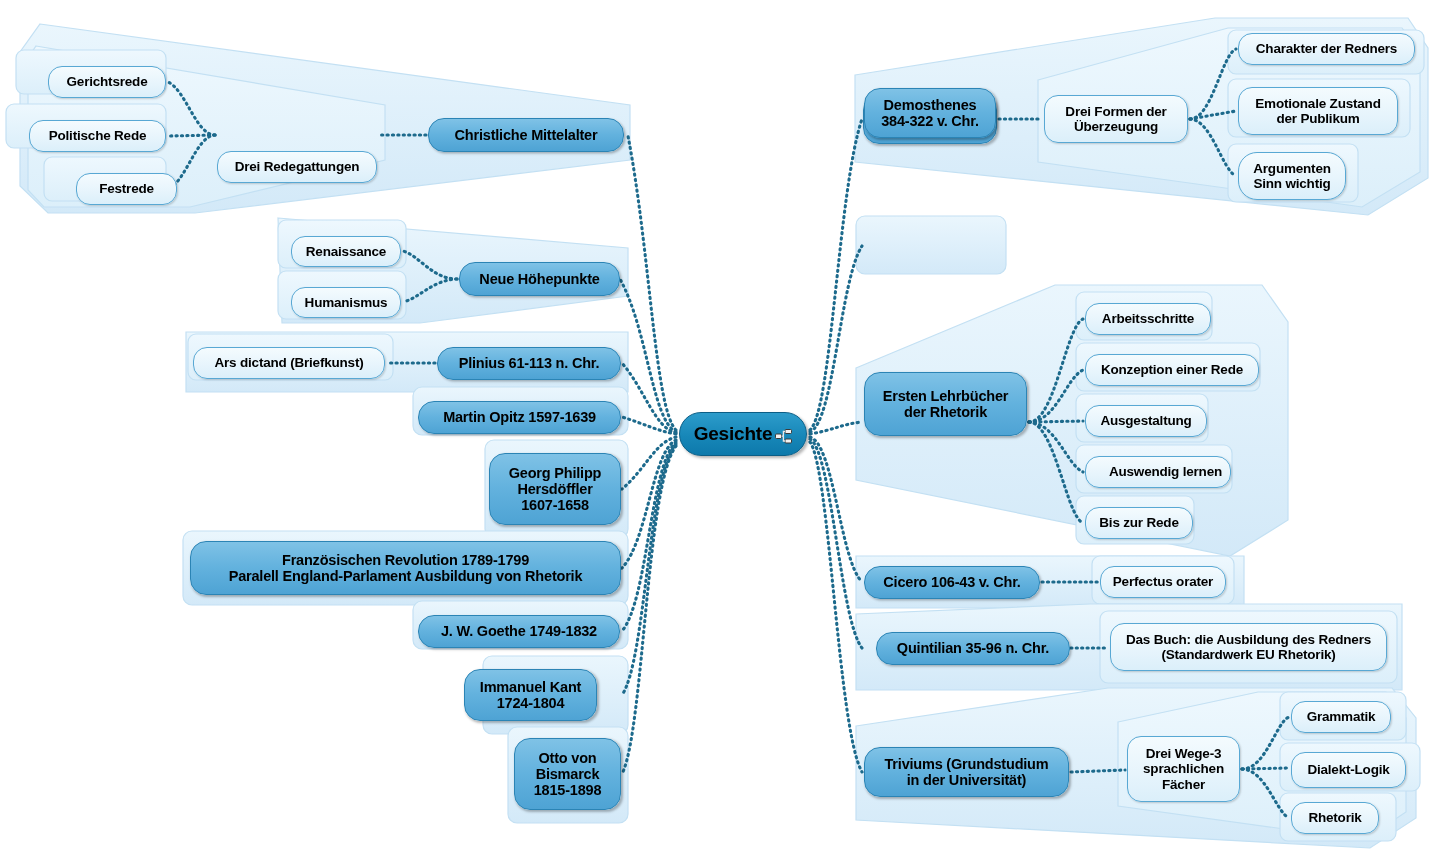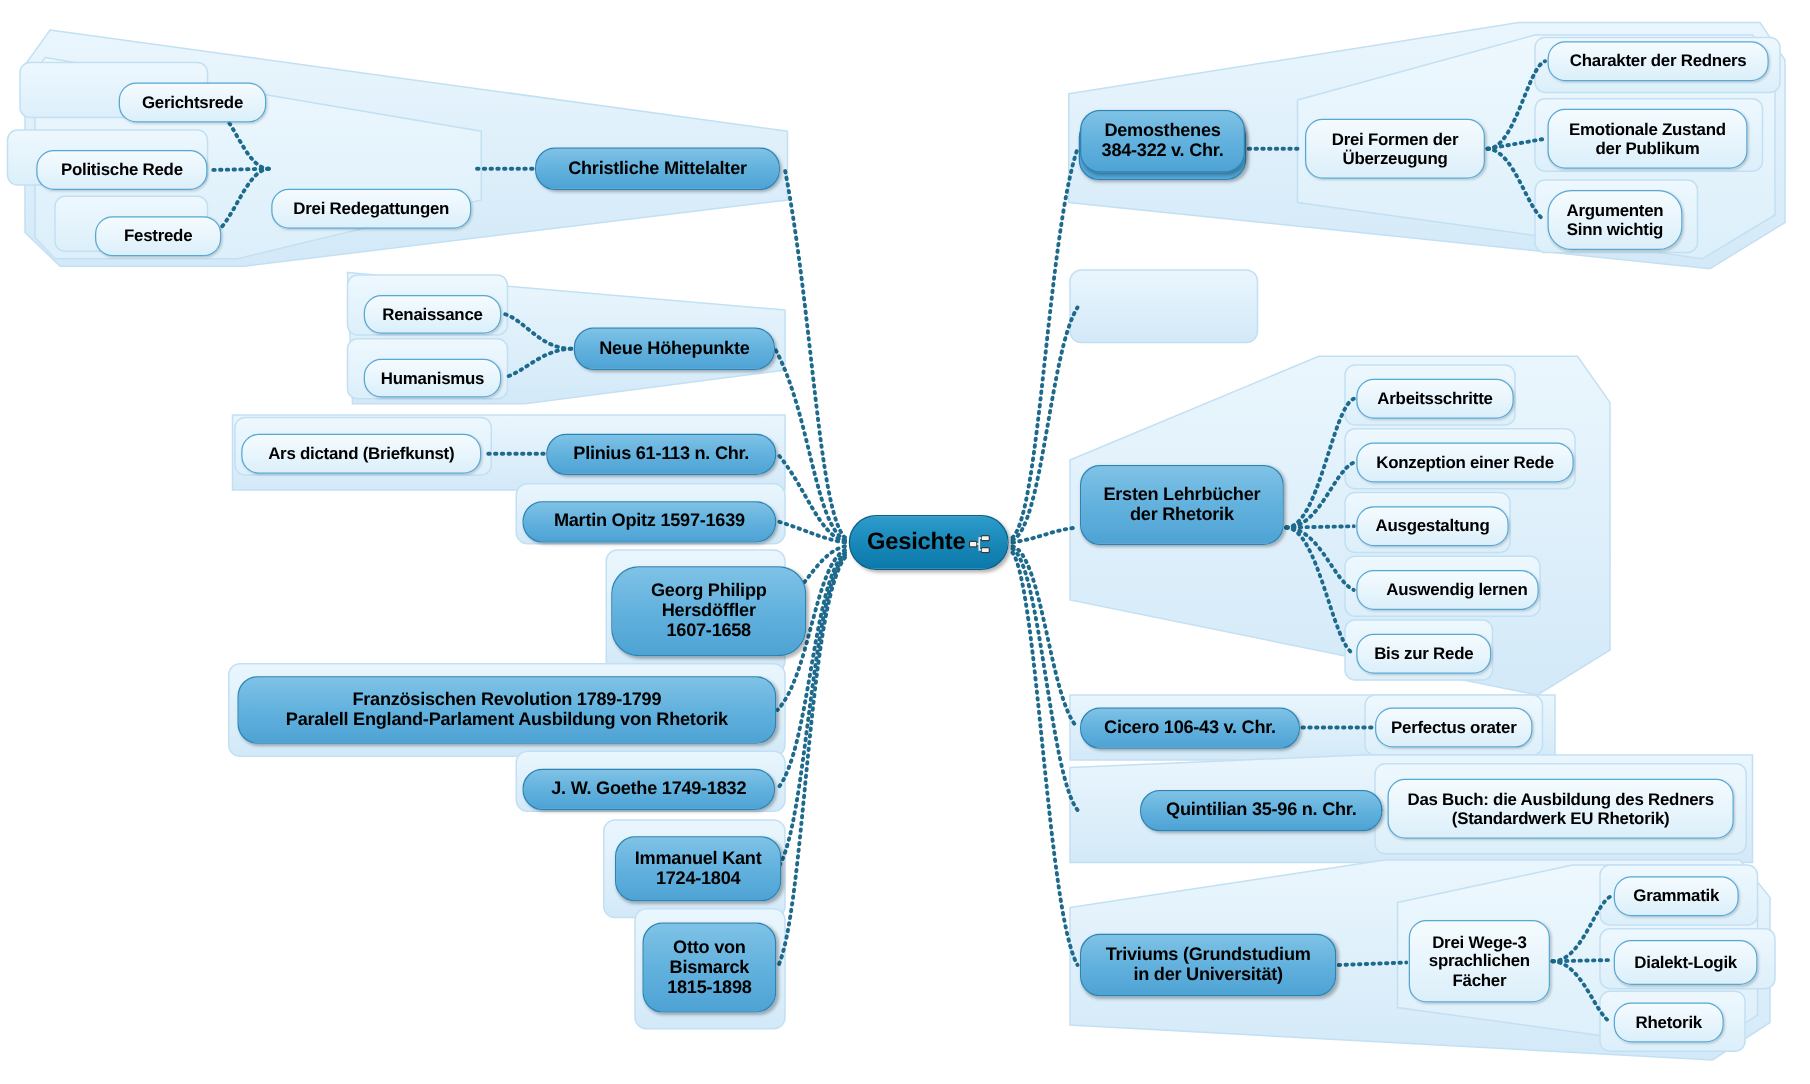--- a/index.html
+++ b/index.html
@@ -212,36 +212,36 @@
 
       <path d="M 1242,769 C 1266,769 1276,722 1289,717"></path>
       <path d="M 1242,769 L 1289,768"></path>
       <path d="M 1242,769 C 1266,770 1276,812 1289,818"></path>
     </g>
   </svg>
 
   <div id="nodes">
       <div class="node lvl1" style="left: 428px; top: 118px; width: 196px; height: 34px;">Christliche Mittelalter</div>
       <div class="node lvl2" style="left: 217px; top: 119px; width: 160px; height: 32px; margin-top: 32px;">Drei Redegattungen</div>
-      <div class="node lvl3" style="left: 48px; top: 66px; width: 118px; height: 32px; margin-left: 47px;">Gerichtsrede</div>
+      <div class="node lvl3" style="left: 48px; top: 66px; width: 118px; height: 32px;">Gerichtsrede</div>
       <div class="node lvl3" style="left: 29px; top: 120px; width: 137px; height: 32px;">Politische Rede</div>
       <div class="node lvl3" style="left: 76px; top: 173px; width: 101px; height: 32px;">Festrede</div>
       <div class="node lvl1" style="left: 459px; top: 262px; width: 161px; height: 34px;">Neue Höhepunkte</div>
       <div class="node lvl2" style="left: 291px; top: 236px; width: 110px; height: 31px;">Renaissance</div>
       <div class="node lvl2" style="left: 291px; top: 287px; width: 110px; height: 31px;">Humanismus</div>
       <div class="node lvl1" style="left: 437px; top: 347px; width: 184px; height: 33px;">Plinius 61-113 n. Chr.</div>
       <div class="node lvl2" style="left: 193px; top: 347px; width: 192px; height: 32px;">Ars dictand (Briefkunst)</div>
       <div class="node lvl1" style="left: 418px; top: 401px; width: 203px; height: 33px;">Martin Opitz 1597-1639</div>
-      <div class="node lvl1" style="left: 489px; top: 453px; width: 156px; height: 72px; border-radius: 22px;">Georg Philipp
+      <div class="node lvl1" style="left: 489px; top: 453px; width: 132px; height: 72px;">Georg Philipp
 Hersdöffler
 1607-1658</div>
       <div class="node lvl1" style="left: 190px; top: 541px; width: 431px; height: 54px;">Französischen Revolution 1789-1799
 Paralell England-Parlament Ausbildung von Rhetorik</div>
       <div class="node lvl1" style="left: 418px; top: 615px; width: 202px; height: 33px;">J. W. Goethe 1749-1832</div>
-      <div class="node lvl1" style="left: 492px; top: 669px; width: 133px; height: 52px;">Immanuel Kant
+      <div class="node lvl1" style="left: 464px; top: 669px; width: 133px; height: 52px;">Immanuel Kant
 1724-1804</div>
       <div class="node lvl1" style="left: 514px; top: 738px; width: 107px; height: 72px;">Otto von
 Bismarck
 1815-1898</div>
       <div class="node lvl1" style="left: 863px; top: 94px; width: 134px; height: 50px;">Aristoteles
 384-322 v. Chr.</div>
       <div class="node lvl2" style="left: 1044px; top: 95px; width: 144px; height: 48px;">Drei Formen der
 Überzeugung</div>
       <div class="node lvl3" style="left: 1238px; top: 33px; width: 177px; height: 32px;">Charakter der Redners</div>
       <div class="node lvl3" style="left: 1238px; top: 87px; width: 160px; height: 48px;">Emotionale Zustand
@@ -252,21 +252,21 @@
 384-322 v. Chr.</div>
       <div class="node lvl1" style="left: 864px; top: 372px; width: 163px; height: 64px;">Ersten Lehrbücher
 der Rhetorik</div>
       <div class="node lvl2" style="left: 1085px; top: 303px; width: 126px; height: 32px;">Arbeitsschritte</div>
       <div class="node lvl2" style="left: 1085px; top: 354px; width: 174px; height: 32px;">Konzeption einer Rede</div>
       <div class="node lvl2" style="left: 1085px; top: 405px; width: 122px; height: 32px;">Ausgestaltung</div>
       <div class="node lvl2" style="left: 1085px; top: 456px; width: 146px; height: 32px; padding-left: 15px;">Auswendig lernen</div>
       <div class="node lvl2" style="left: 1085px; top: 507px; width: 108px; height: 32px;">Bis zur Rede</div>
       <div class="node lvl1" style="left: 864px; top: 566px; width: 176px; height: 33px;">Cicero 106-43 v. Chr.</div>
       <div class="node lvl2" style="left: 1100px; top: 566px; width: 126px; height: 32px;">Perfectus orater</div>
-      <div class="node lvl1" style="left: 912px; top: 632px; width: 194px; height: 33px;">Quintilian 35-96 n. Chr.</div>
+      <div class="node lvl1" style="left: 876px; top: 632px; width: 194px; height: 33px;">Quintilian 35-96 n. Chr.</div>
       <div class="node lvl2" style="left: 1110px; top: 623px; width: 277px; height: 48px;">Das Buch: die Ausbildung des Redners
 (Standardwerk EU Rhetorik)</div>
       <div class="node lvl1" style="left: 864px; top: 747px; width: 205px; height: 50px;">Triviums (Grundstudium
 in der Universität)</div>
       <div class="node lvl2" style="left: 1127px; top: 736px; width: 113px; height: 66px;">Drei Wege-3
 sprachlichen
 Fächer</div>
       <div class="node lvl3" style="left: 1291px; top: 701px; width: 100px; height: 32px;">Grammatik</div>
       <div class="node lvl3" style="left: 1291px; top: 752px; width: 115px; height: 36px;">Dialekt-Logik</div>
       <div class="node lvl3" style="left: 1291px; top: 802px; width: 88px; height: 32px;">Rhetorik</div>

